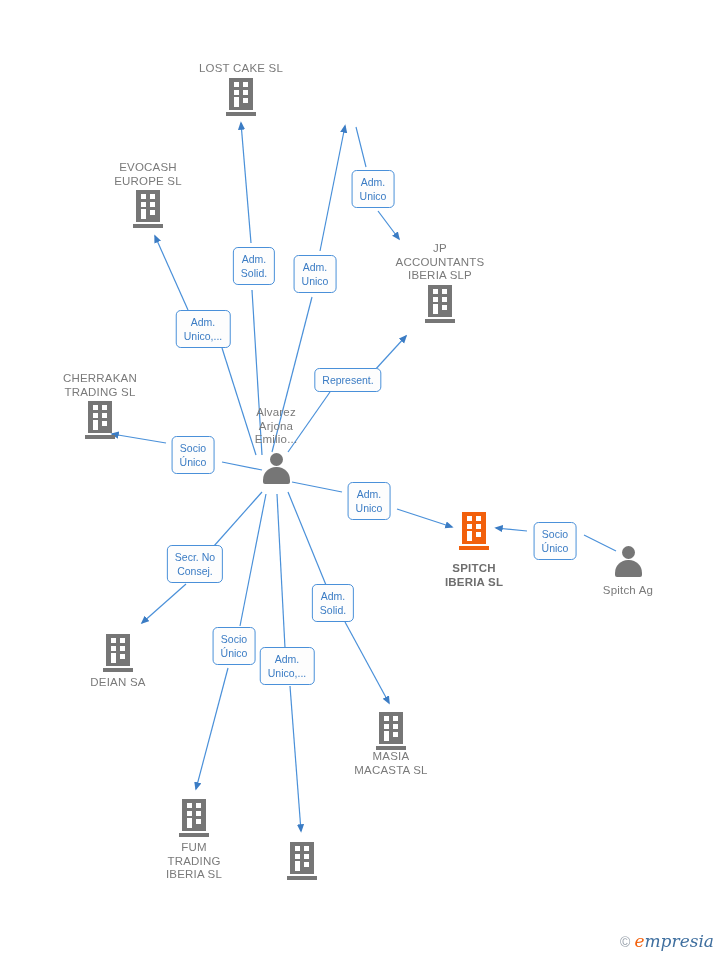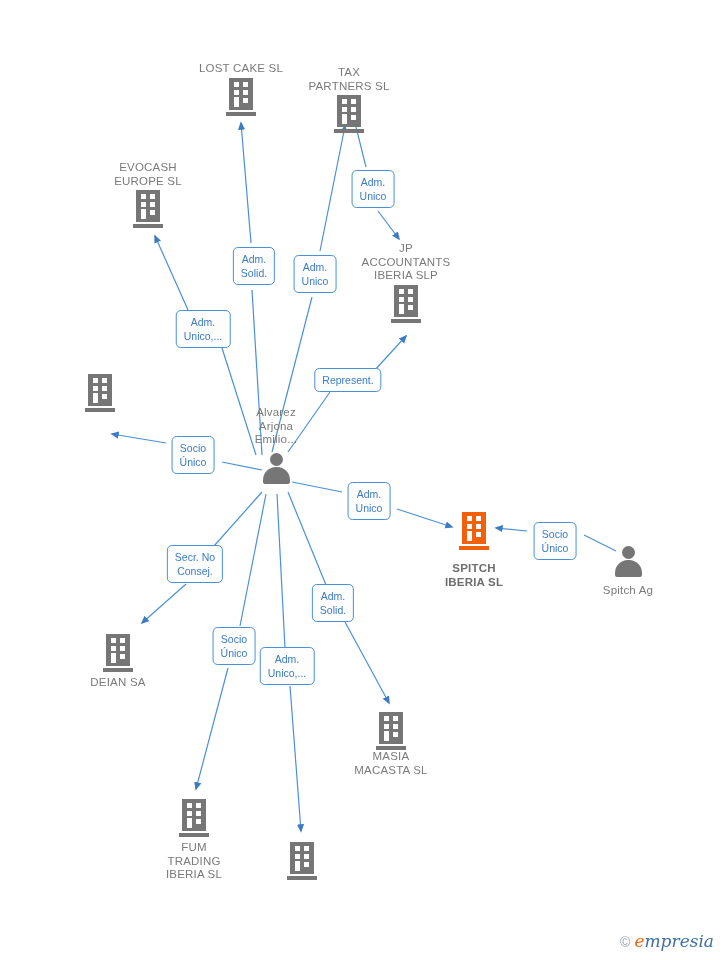--- a/index.html
+++ b/index.html
@@ -111,73 +111,59 @@
           <i class="win" style="left:17px;top:4px"></i>
         <i class="win" style="left:8px;top:12px"></i>
           <i class="win" style="left:17px;top:12px"></i>
         <i class="win" style="left:17px;top:20px"></i>
         <i class="door"></i>
           <i class="base"></i>
       </span>
     </div>
   </div>
 
-  <div class="node" style="left:349px;top:66px;">
-    <div class="caption">TAX
-PARTNERS  SL</div>
-    <div class="glyph">
-      <span class="bld">
-          <i class="body"></i>
-        <i class="win" style="left:8px;top:4px"></i>
-          <i class="win" style="left:17px;top:4px"></i>
-        <i class="win" style="left:8px;top:12px"></i>
-          <i class="win" style="left:17px;top:12px"></i>
-        <i class="win" style="left:17px;top:20px"></i>
-        <i class="door"></i>
-          <i class="base"></i>
-      </span>
-    </div>
-  </div>
 
   <div class="node" style="left:148px;top:161px;">
     <div class="caption">EVOCASH
 EUROPE  SL</div>
     <div class="glyph">
       <span class="bld">
           <i class="body"></i>
         <i class="win" style="left:8px;top:4px"></i>
           <i class="win" style="left:17px;top:4px"></i>
         <i class="win" style="left:8px;top:12px"></i>
           <i class="win" style="left:17px;top:12px"></i>
         <i class="win" style="left:17px;top:20px"></i>
         <i class="door"></i>
           <i class="base"></i>
       </span>
     </div>
   </div>
 
-  <div class="node" style="left:406px;top:242px;">
+  <div class="node" style="left:440px;top:242px;">
     <div class="caption">JP
 ACCOUNTANTS
 IBERIA  SLP</div>
     <div class="glyph">
       <span class="bld">
           <i class="body"></i>
         <i class="win" style="left:8px;top:4px"></i>
           <i class="win" style="left:17px;top:4px"></i>
         <i class="win" style="left:8px;top:12px"></i>
           <i class="win" style="left:17px;top:12px"></i>
         <i class="win" style="left:17px;top:20px"></i>
         <i class="door"></i>
           <i class="base"></i>
       </span>
     </div>
   </div>
 
   <div class="node" style="left:100px;top:372px;">
+    <div class="caption">CHERRAKAN
+TRADING  SL</div>
     <div class="glyph">
       <span class="bld">
           <i class="body"></i>
         <i class="win" style="left:8px;top:4px"></i>
           <i class="win" style="left:17px;top:4px"></i>
         <i class="win" style="left:8px;top:12px"></i>
           <i class="win" style="left:17px;top:12px"></i>
         <i class="win" style="left:17px;top:20px"></i>
         <i class="door"></i>
           <i class="base"></i>

